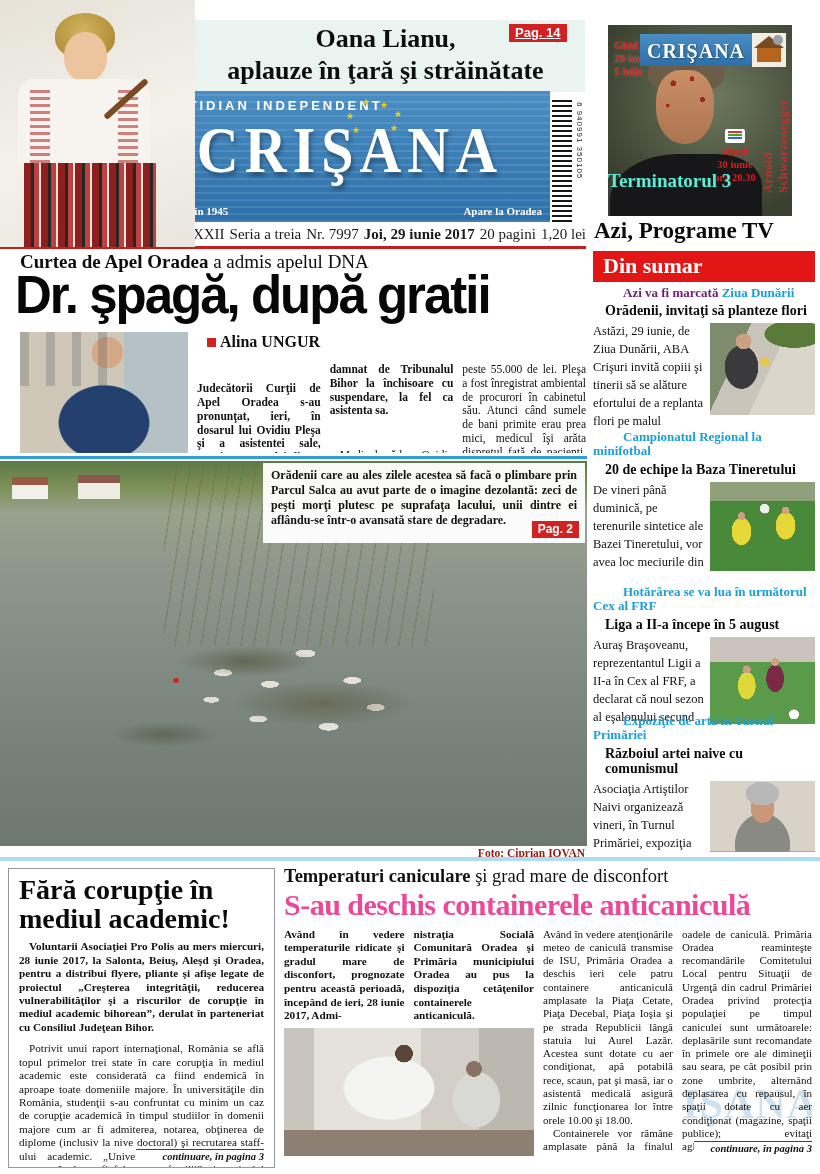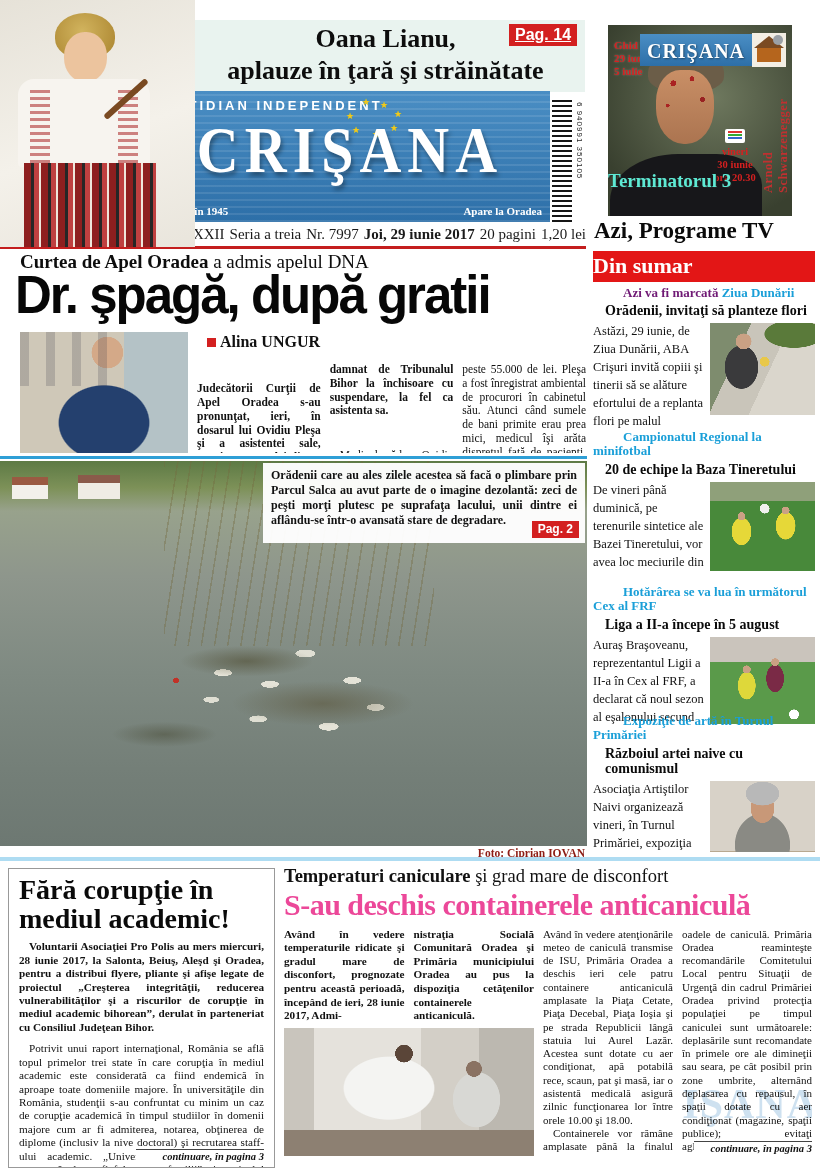--- a/index.html
+++ b/index.html
@@ -11,21 +11,21 @@
   }
   .abs { position:absolute; }
 
   
   .top-banner { left:88px; top:20px; width:497px; height:72px; background:#e9f3ef; }
   .top-headline { position:absolute; left:104px; right:6px; top:3px; text-align:center;
     font-weight:bold; font-size:26px; line-height:1.22; color:#0d0d0d; }
   .pag-badge { display:inline-block; background:#d32020; color:#fff;
     font-family:"Liberation Sans", sans-serif; font-weight:bold; font-size:12px;
     padding:2px 6px; line-height:1.1; }
-  .badge-top { left:509px; top:24px; z-index:5; font-size:16px;text-decoration:underline; }
+  .badge-top { left:509px; top:24px; z-index:5; font-size:13px;text-decoration:underline; }
 
   
   .singer-photo { left:0; top:0; width:195px; height:247px; z-index:3;
     background:linear-gradient(160deg,#e6e2d8 0%,#f4f1ea 55%,#e9e5dc 100%); overflow:hidden; }
   .s-hair { position:absolute; top:13px; left:55px; width:60px; height:46px;
     background:radial-gradient(circle at 45% 40%, #d2b45e, #a9832e); border-radius:50% 50% 44% 44%; }
   .s-face { position:absolute; top:32px; left:64px; width:43px; height:50px;
     background:#ecc49e; border-radius:48%; }
   .s-blouse { position:absolute; top:79px; left:18px; width:132px; height:88px;
     background:#f7f4ef; border-radius:16px 16px 4px 4px; }
@@ -193,21 +193,21 @@
   .air .l { color:#d42020; font-weight:bold; font-size:10.5px; line-height:1.25; }
   .actor-vert { position:absolute; right:1px; top:38px; height:130px;
     writing-mode:vertical-rl; transform:rotate(180deg); color:#c03030; font-weight:bold;
     font-size:12.5px; letter-spacing:.5px; }
   .film-title { position:absolute; bottom:24px; left:0; width:160px; text-align:left;
     color:#5eead4; font-weight:bold; font-size:19px; text-shadow:1px 1px 0 #222; }
 
   
   .tv-heading { left:594px; top:218px; font-weight:bold; font-size:23px; color:#0a0a0a; }
   .sumar-bar { left:593px; top:251px; width:222px; height:31px; background:#e31616;
-    color:#fff; font-weight:bold; font-size:22px; line-height:30px; }
+    color:#fff; font-weight:bold; font-size:22px; line-height:30px; padding-left:10px; }
   .sb-item { position:absolute; left:593px; width:222px; overflow:hidden; }
   .sb-kicker { font-weight:bold; font-size:13px; line-height:1.1; color:#1a9fd8; }
   .sb-kicker .red { color:#701a75;margin-left:30px; }
   .sb-title { font-weight:bold; font-size:14px; line-height:1.08; color:#0a0a0a; margin:3px 0 3px 12px; }
   .sb-content p { display:inline; font-size:12.5px; line-height:1.28; }
   .sb-photo { float:right; width:105px; margin:2px 0 2px 6px; }
   .ph-flowers { height:92px;
     background:
       radial-gradient(circle 8px at 32% 20%, #caa184 97%, transparent),
       radial-gradient(ellipse 17px 22px at 30% 48%, #3a3a3c 97%, transparent),

